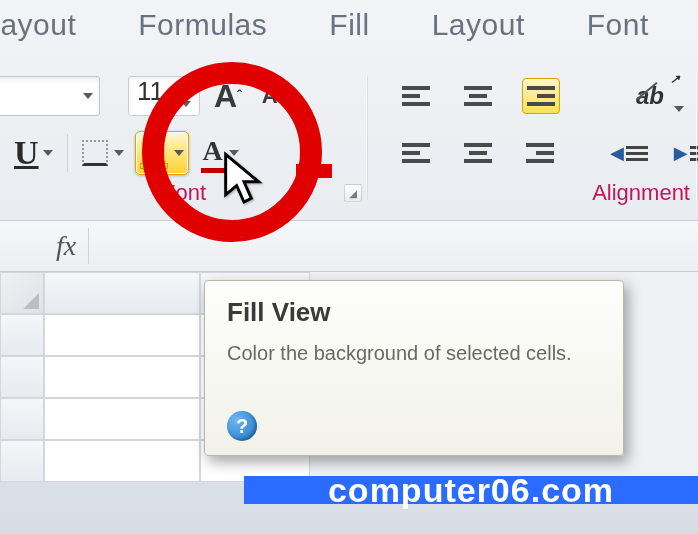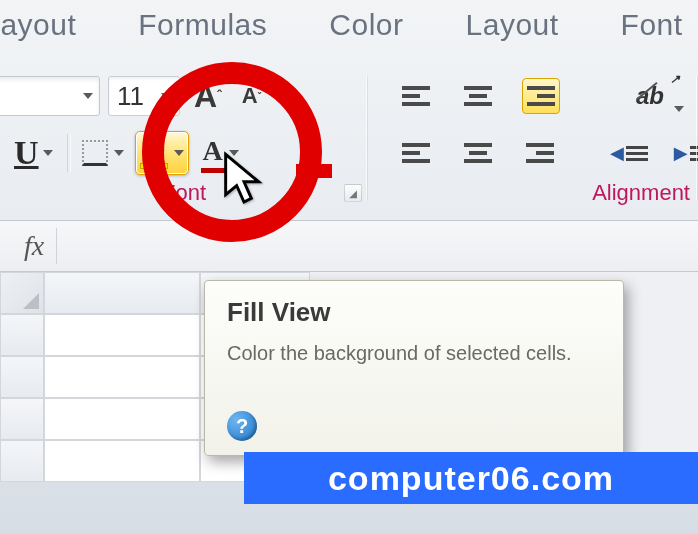--- a/index.html
+++ b/index.html
@@ -87,25 +87,26 @@
     background:#fff;
     border-radius:3px;
     display:flex;align-items:center;justify-content:flex-end;
     padding:0 6px;
     box-shadow: inset 0 3px 4px rgba(0,0,0,0.08);
   }
   .fontsize {
     height:40px; width:72px;
     border:1px solid #c8ccd3; background:#fff;
     border-radius:3px;
-    display:flex;align-items:center;
-    padding:14px 8px;
+    display:flex;align-items:flex-end;
+    padding:8px 8px;
     font-size:26px; color:#333;
     box-shadow: inset 0 2px 3px rgba(0,0,0,0.06);
     filter: blur(0.4px);
+    margin-left: 20px;
   }
   .fontsize span:last-child { margin-left:auto; }
   .grow-shrink { font-size:26px; font-weight:bold; color:#3a3a3a; padding:4px 6px; filter: blur(0.5px); }
   .uline {
     font-family: "Times New Roman", serif;
     font-size:34px; font-weight:bold;
     text-decoration: underline; text-decoration-thickness:3px;
     color:#2a2a2a;
     padding:0 4px;
     display:flex;align-items:center;
@@ -221,21 +222,21 @@
   
   .sheet-area {
     background:#eef0f3;
   }
   .formula-bar {
     height:52px;
     border-top:1px solid #c3c9cf;
     border-bottom:1px solid #c3c9cf;
     background:linear-gradient(#f6f7f9,#eceef1);
     display:flex;align-items:center;
-    padding-left:12px;
+    padding-left:44px;
     filter: blur(0.4px);
   }
   .fx {
     font-family:"Cambria Math","Times New Roman",serif;
     font-style:italic;font-size:28px;color:#555;
     padding:2px 12px;
     border-right:1px solid #cfd3d8;
   }
 
   .grid {
@@ -286,38 +287,38 @@
     color:#fff;font-weight:bold;
     display:flex;align-items:center;justify-content:center;
     font-size:20px;
     box-shadow: inset -2px -2px 3px rgba(0,0,0,0.25);
   }
 
   
   .watermark {
     position:absolute;
     right:0; bottom:30px;
-    width:454px;height:52px;
+    width:454px;height:28px;
     background:#2a6cff;
     color:#fff;
     font-family: Arial, sans-serif;
     font-size:34px;
     font-weight:600;
     letter-spacing:1px;
     display:flex;align-items:center;justify-content:center;
     z-index:10;
   }
 </style>
 </head>
 <body>
 
 <div class="tabs">
   <div class="tab-pagelayout">ge Layout</div>
   <div>Formulas</div>
-  <div>Color</div>
+  <div>Fill</div>
   <div>Layout</div>
   <div>Font</div>
 </div>
 
 <div class="ribbon">
 
   <div class="group" style="width:370px;">
     <div class="row1">
       <div class="namebox" style="width:110px;margin-left:-20px;">
         <span class="dd-arrow"></span>

